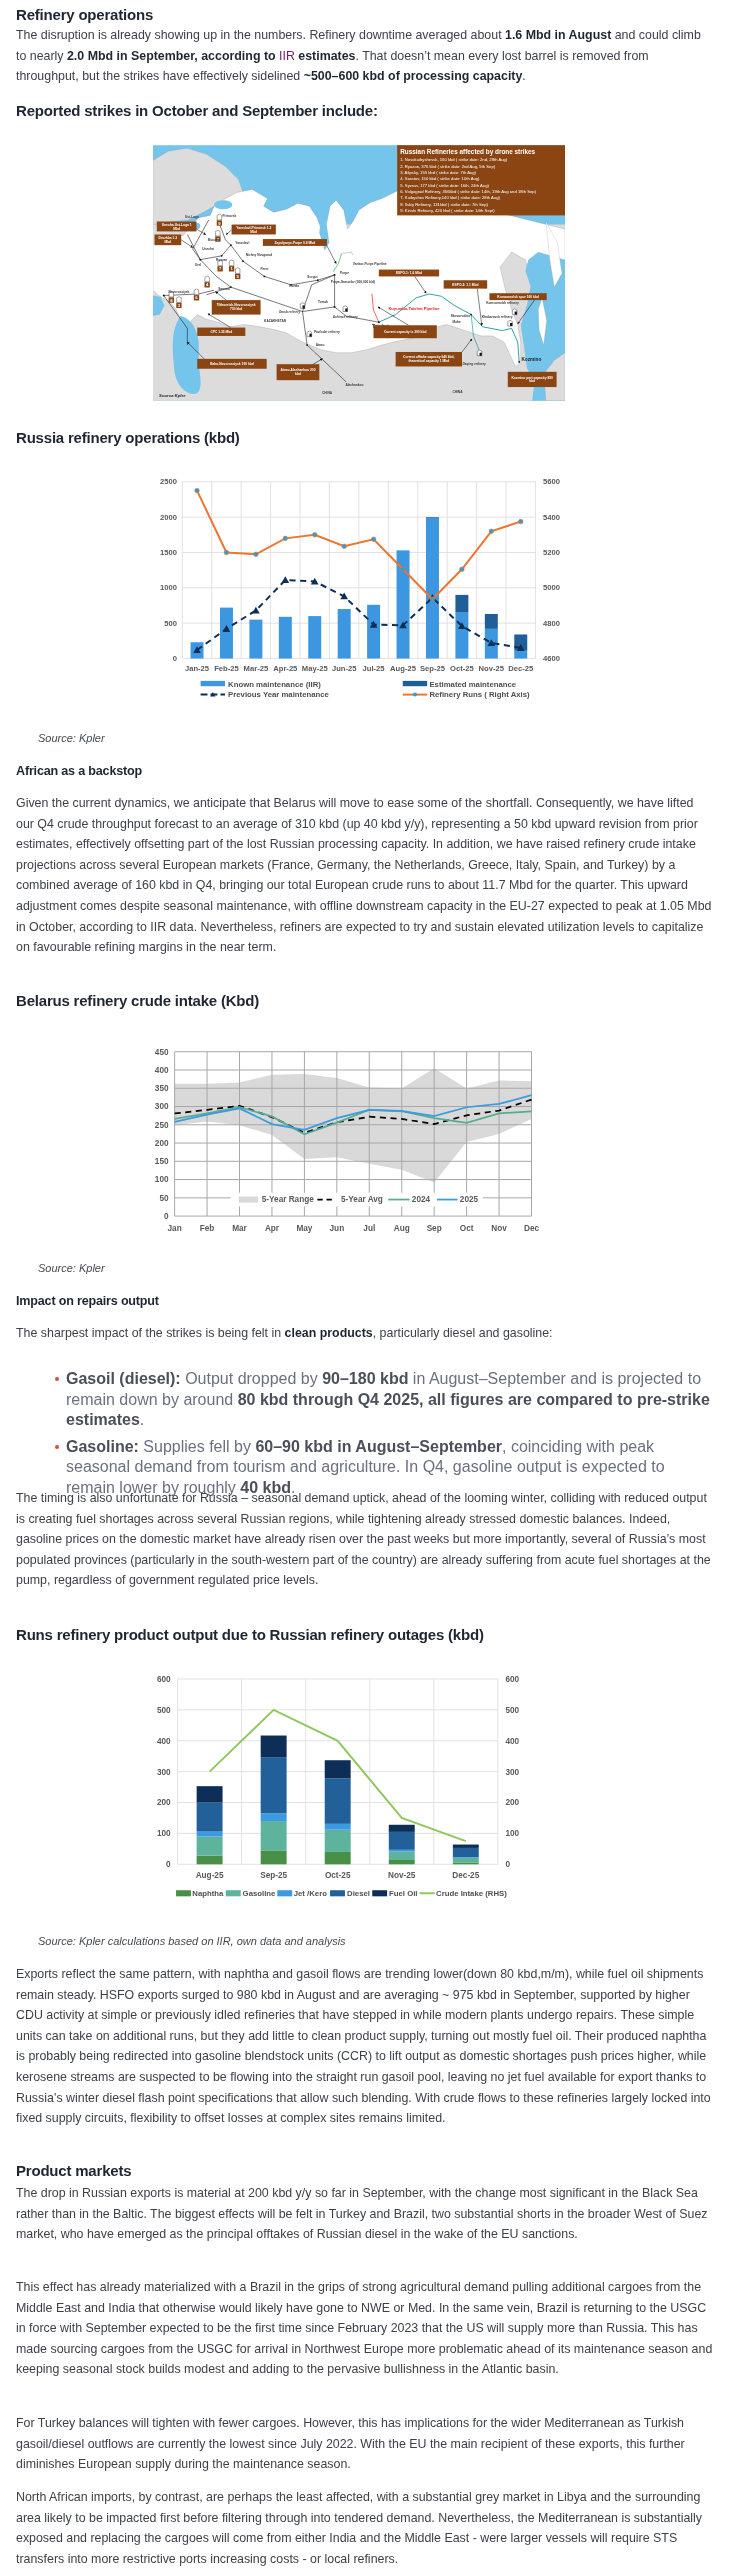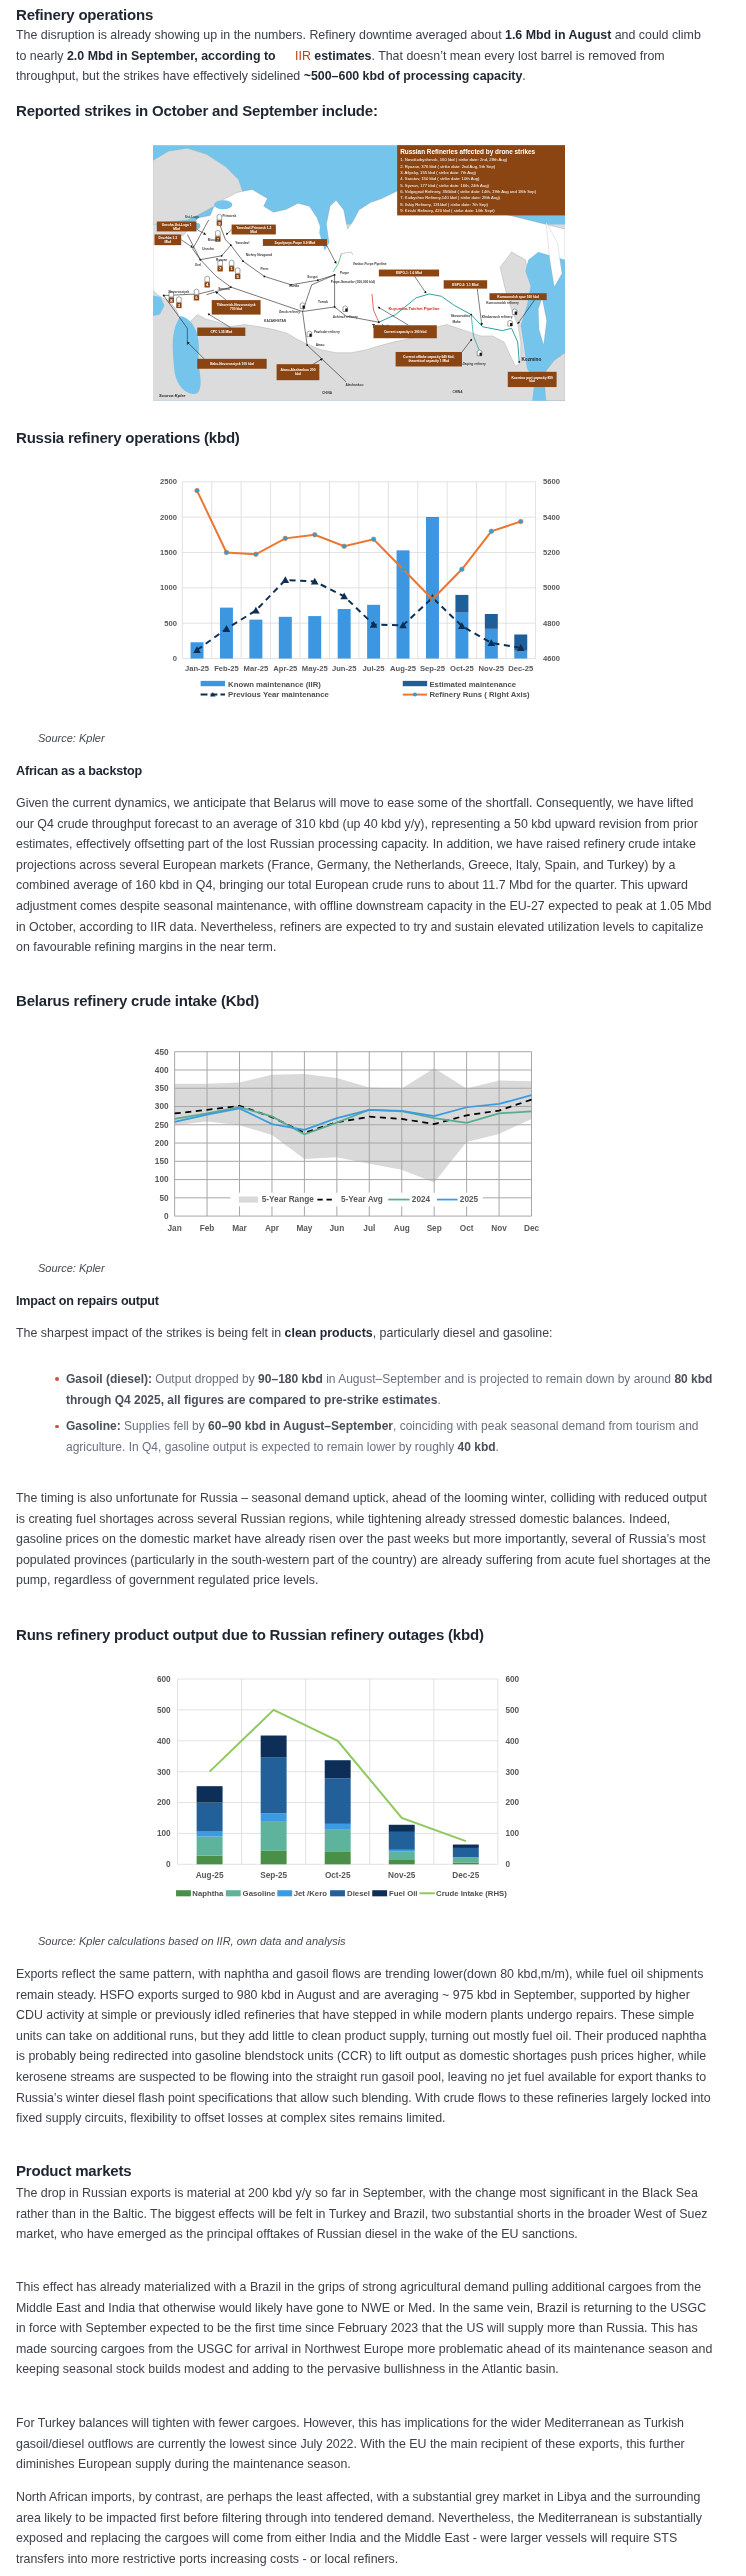--- a/index.html
+++ b/index.html
@@ -4,23 +4,23 @@
 <style>
   html, body { margin:0; padding:0; }
   body { width:746px; height:2576px; position:relative; overflow:hidden; background:#ffffff;
          font-family:"Liberation Sans", sans-serif; color:#3d414a; }
   .blk { position:absolute; left:16px; width:697px; margin:0; }
   .h1 { font-size:15px; font-weight:bold; color:#1f2632; line-height:20.6px; letter-spacing:-0.2px; }
   .h2 { font-size:12.6px; font-weight:bold; color:#1f2632; line-height:20.6px; letter-spacing:-0.2px; }
   .p  { font-size:12.4px; line-height:20.6px; color:#3d414a; }
   .p b { color:#1f2632; }
   .src { font-size:11px; line-height:20.6px; font-style:italic; color:#444a52;margin-left:22px; }
-  .link { color:#c2410c; text-decoration:none; cursor:pointer;margin-left:16px; }
+  .link { color:#701a75; text-decoration:none; cursor:pointer; }
   .bullets { position:absolute; left:66px; width:648px; margin:0; padding:0; list-style:none; }
-  .bullets li { position:relative; font-size:12px; line-height:20.6px; color:#6b7080; margin:0 0 6.1px 0; }
+  .bullets li { position:relative; font-size:16px; line-height:20.6px; color:#6b7080; margin:0 0 6.1px 0; }
   .bullets li b { color:#4a4f5a; }
   .bullets li .dot { position:absolute; left:-10.7px; top:8.4px; width:3.8px; height:3.8px; border-radius:50%; background:#e04a3b; }
   .chart-svg { position:absolute; left:0; width:746px; }
   .tick { font-family:"Liberation Sans", sans-serif; font-weight:bold; font-size:10px; fill:#595959; }
   .tick2 { font-family:"Liberation Sans", sans-serif; font-weight:bold; font-size:10.8px; fill:#595959; }
   .leg { font-family:"Liberation Sans", sans-serif; font-weight:bold; font-size:10.2px; fill:#4f4f4f; }
   .map-wrap { position:absolute; left:153px; top:145px; width:412px; height:256px; }
   .map-wrap svg text { font-family:"Liberation Sans", sans-serif; }
   .mt { font-size:4.2px; font-weight:bold; fill:#3a3a3a; }
   .mb { font-size:4.3px; font-weight:bold; fill:#ffffff; }

